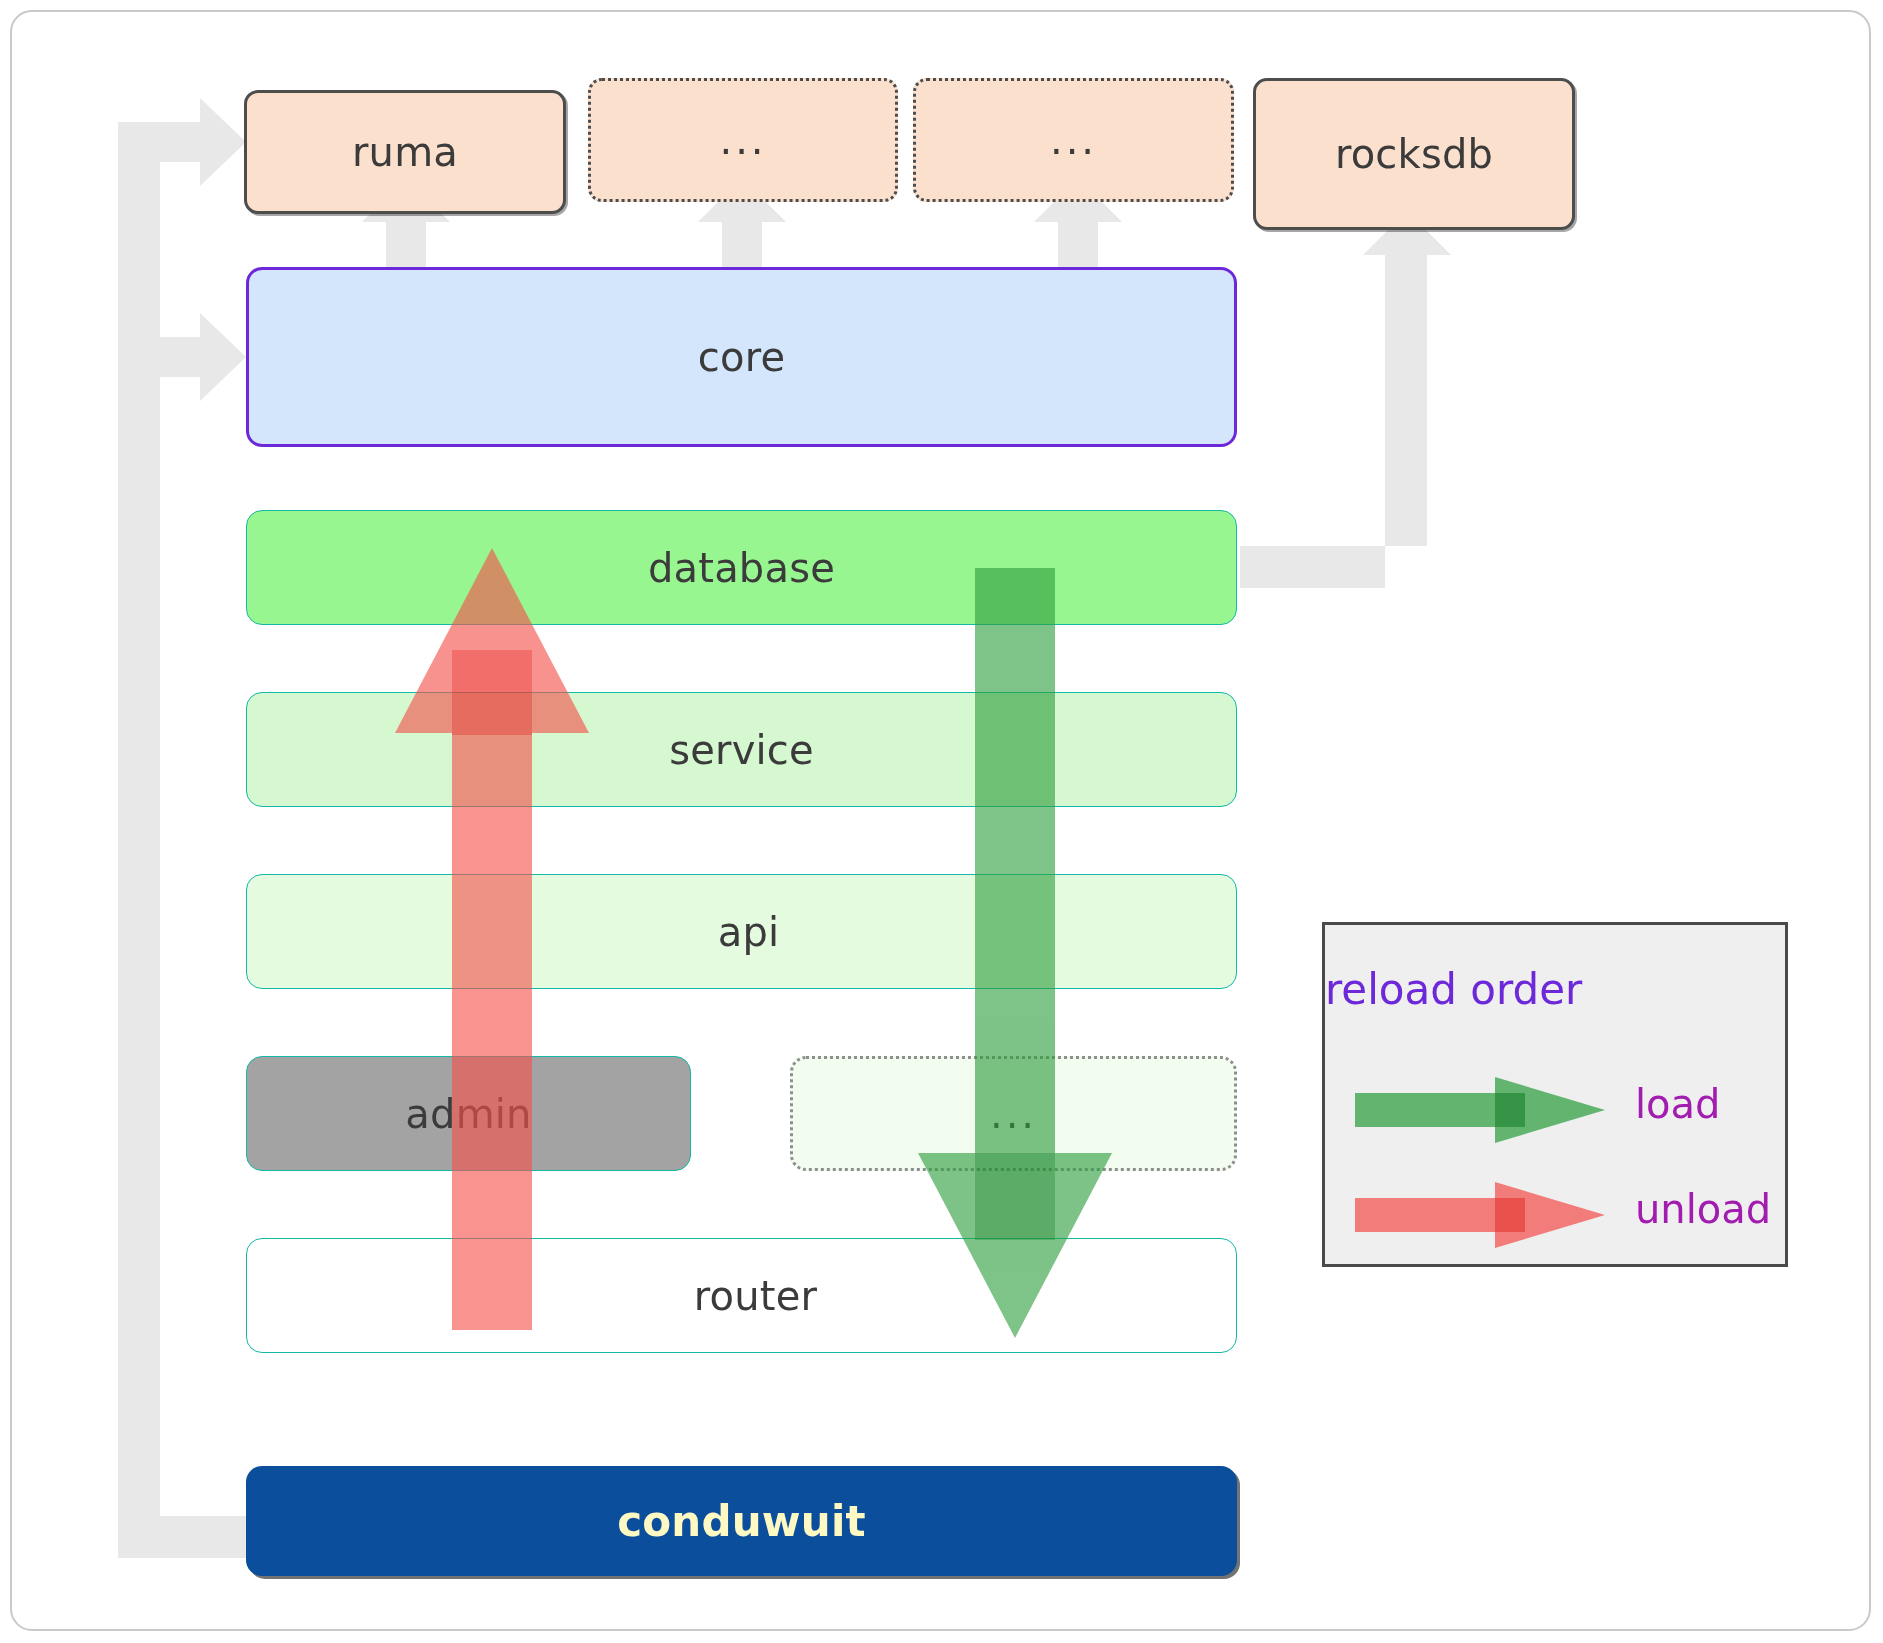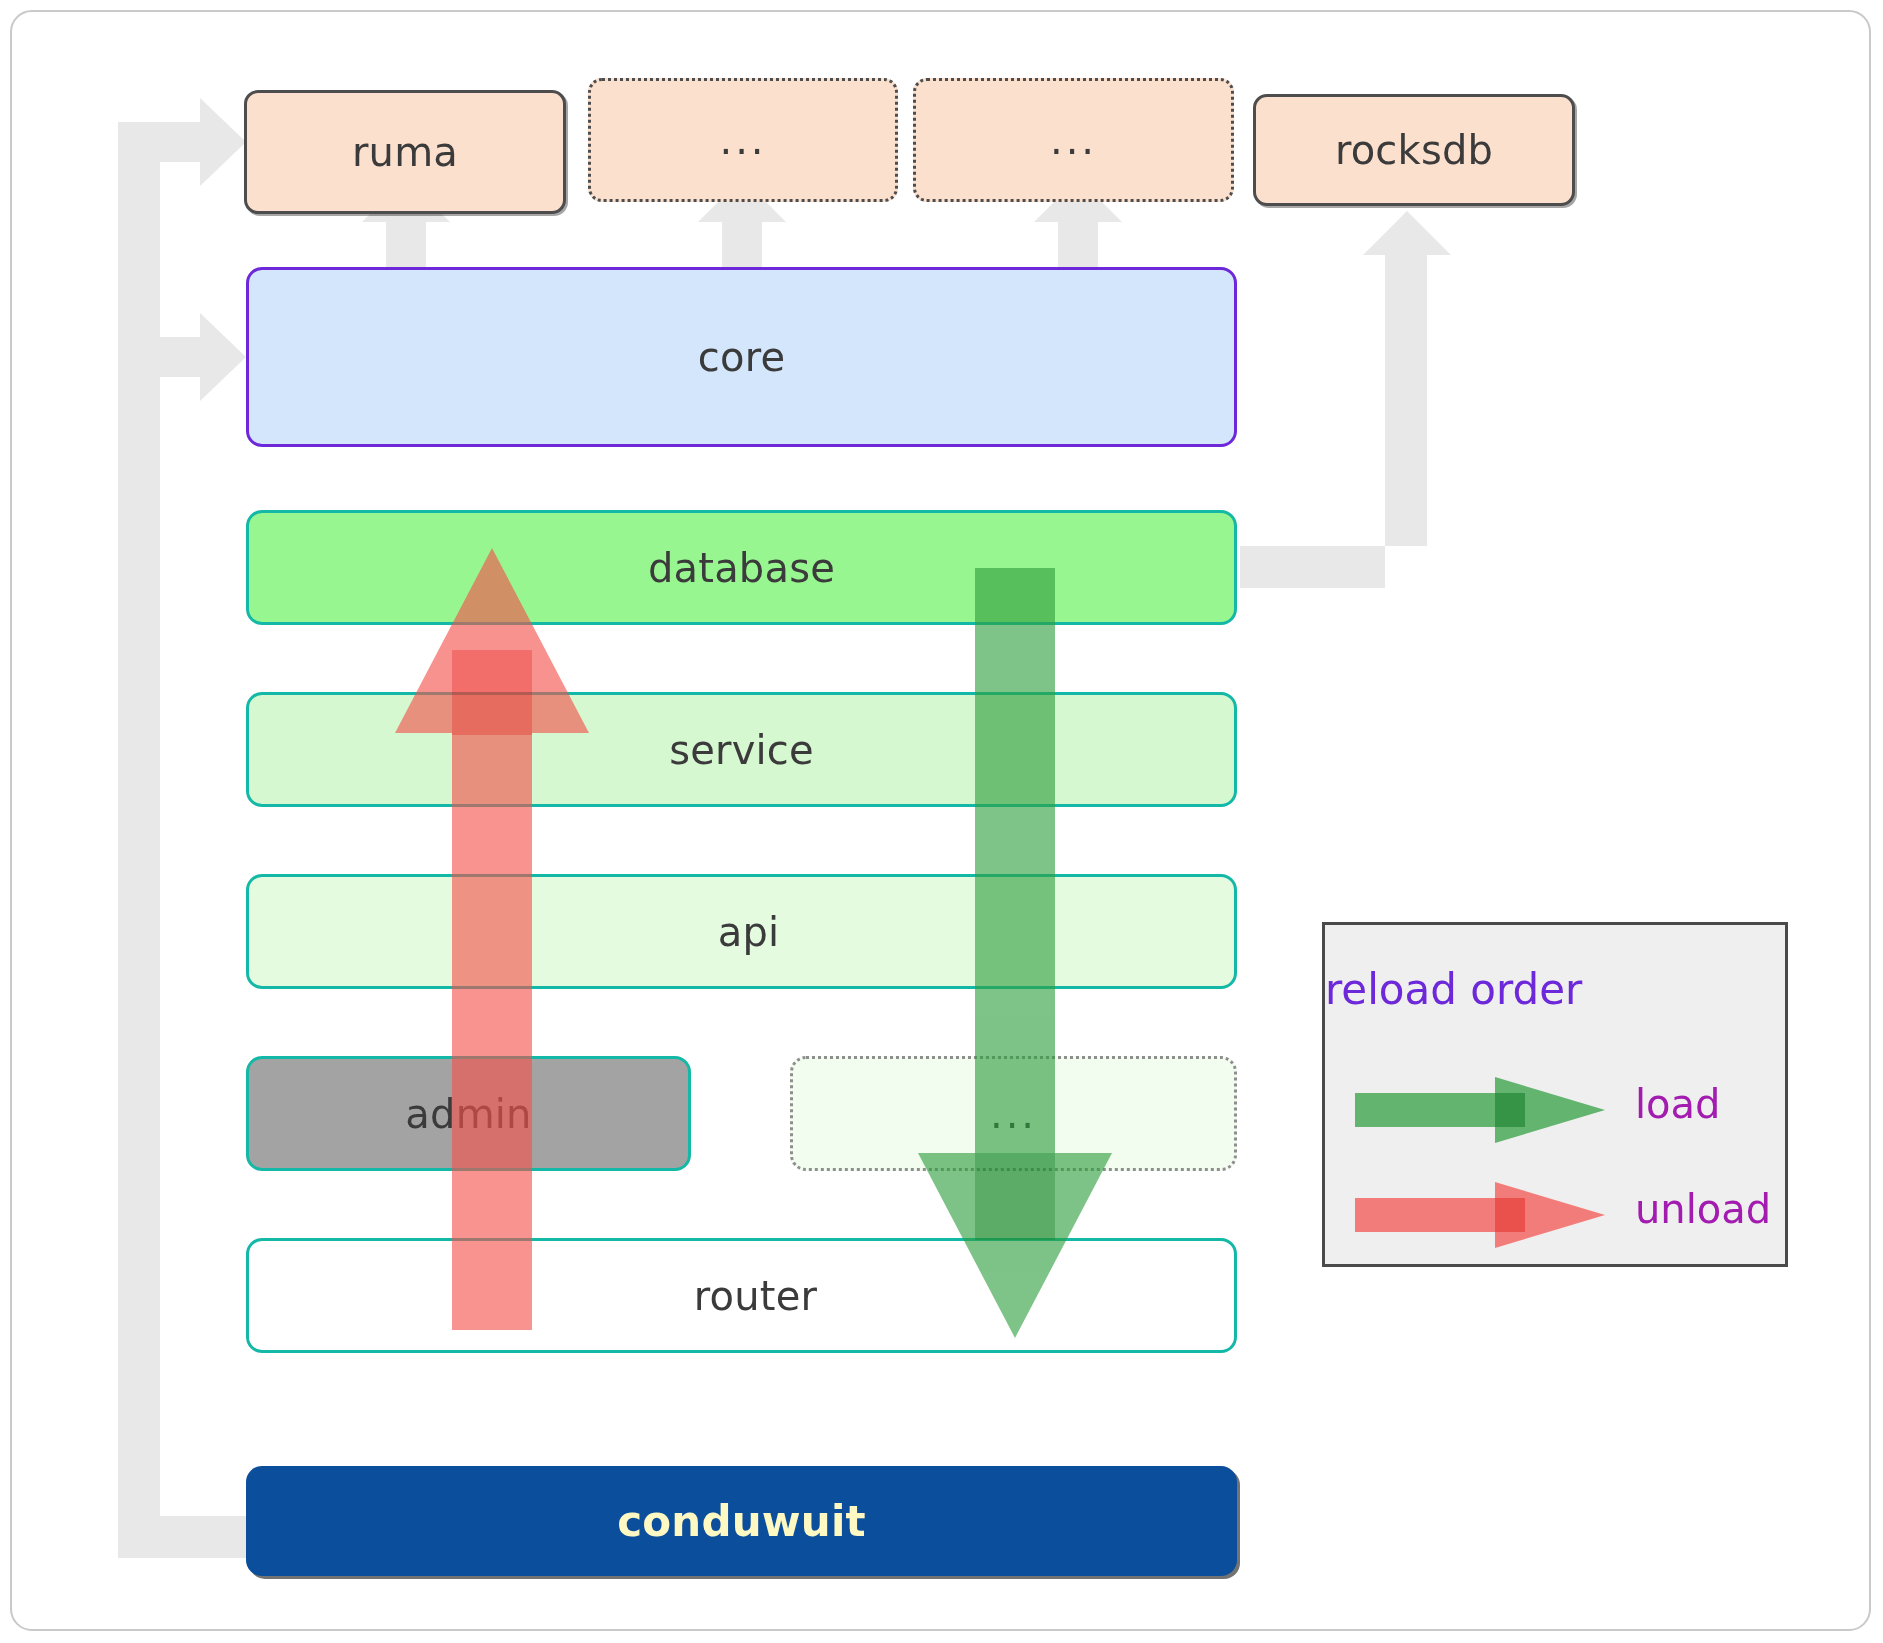--- a/index.html
+++ b/index.html
@@ -63,21 +63,21 @@
 
   
   .core-box {
     background: #d4e6fb;
     border: 3px solid #6d28d9;
     border-radius: 16px;
   }
 
   
   .lane {
-    border: 3px solid #14b8a6;
+    border: 1px solid #14b8a6;
     border-radius: 16px;
   }
   .lane.l1 { background: #98f691; }
   .lane.l2 { background: #d5f8d0; }
   .lane.l3 { background: #e4fbe0; padding-left: 14px; }
   .lane.l4 { background: #a3a3a3; }
   .lane.l4d {
     background: #f2fdf0;
     border: 3px dotted #8e8e8e;
   }
@@ -185,21 +185,21 @@
   </div>
 
   <div class="node peach dotted" style="left:588px; top:78px; width:310px; height:124px;">
     <span class="label dots">...</span>
   </div>
 
   <div class="node peach dotted" style="left:913px; top:78px; width:321px; height:124px;">
     <span class="label dots">...</span>
   </div>
 
-  <div class="node peach" style="left:1253px; top:94px; width:322px; height:112px;">
+  <div class="node peach" style="left:1253px; top:78px; width:322px; height:152px;">
     <span class="label">rocksdb</span>
   </div>
 
   <div class="node core-box" style="left:246px; top:267px; width:991px; height:180px;">
     <span class="label">core</span>
   </div>
 
   <div class="node lane l1" style="left:246px; top:510px; width:991px; height:115px;">
     <span class="label">database</span>
   </div>

